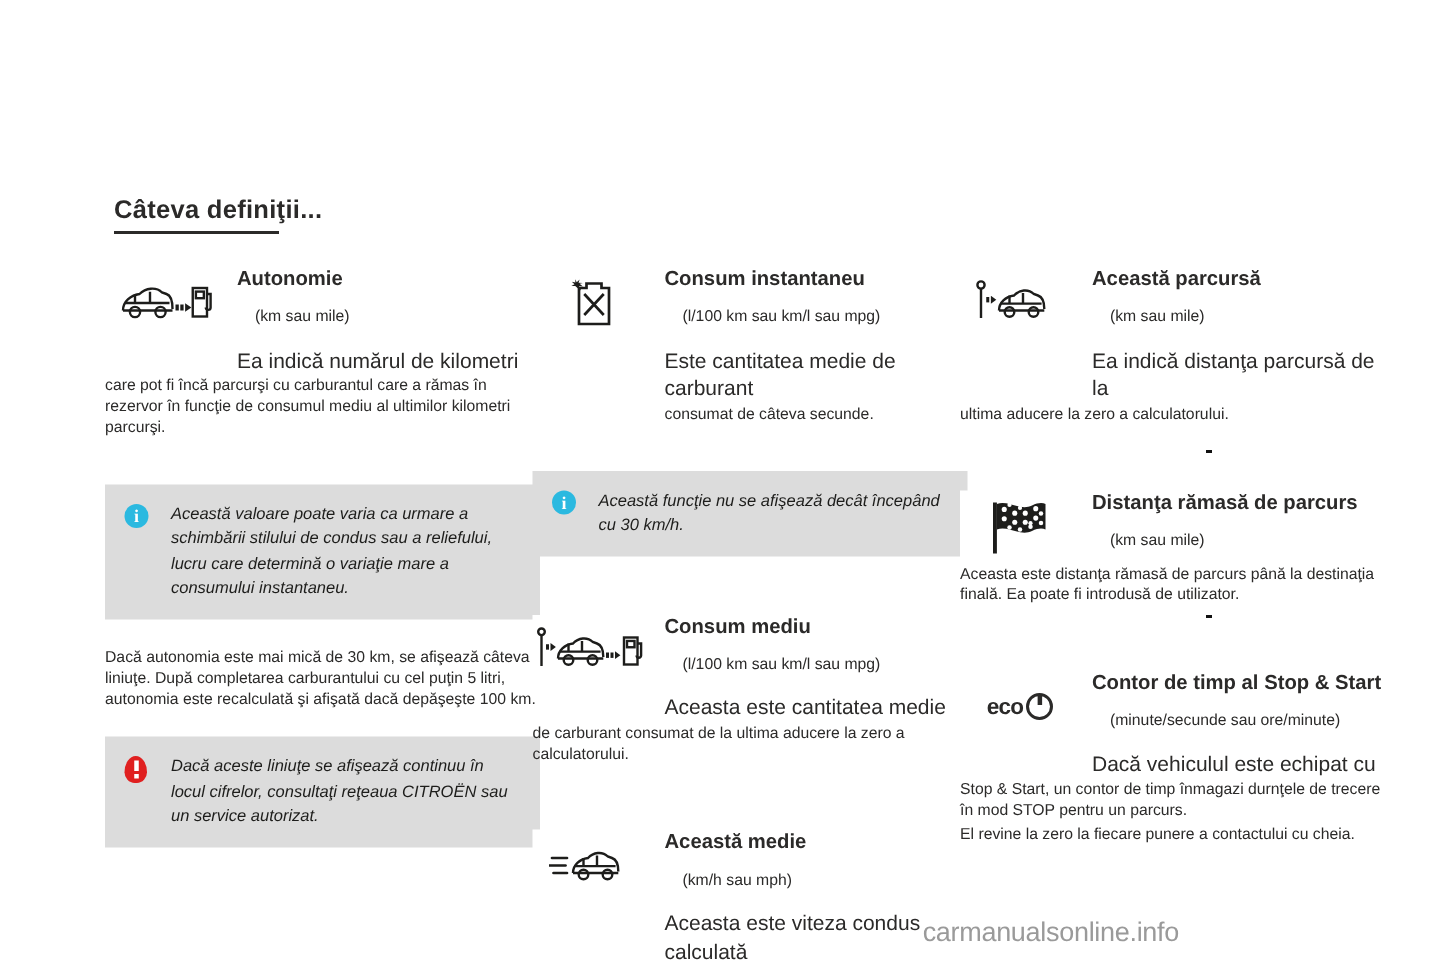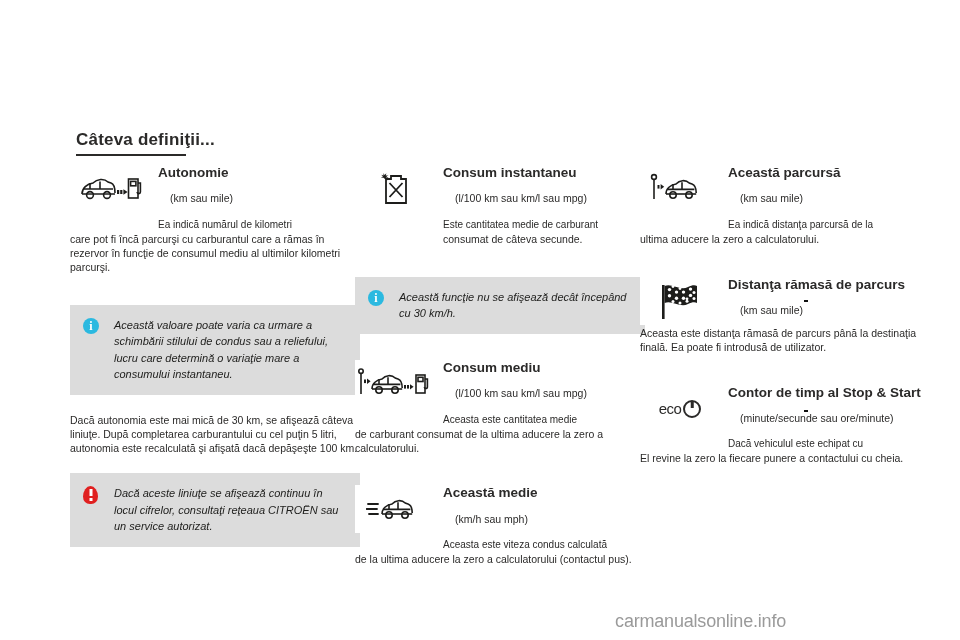--- a/index.html
+++ b/index.html
@@ -40,24 +40,24 @@
   .entry-icon{
     position:absolute;left:0;top:0;
     width:80px;height:48px;
     background:#ffffff;
     display:flex;align-items:center;justify-content:center;
   }
   .entry-icon svg{display:block;}
   .entry-head{margin-left:88px;min-height:48px;}
   .entry-title{
     font-size:13.5px;font-weight:bold;line-height:1.12;
-    color:#2b2a29;margin:0 0 2px 0;
+    color:#2b2a29;margin:13px 0 2px 0;
   }
   .entry-unit{font-size:10.5px;line-height:1.3;color:#2b2a29;margin:12px;}
-  .entry-first{font-size:10px;line-height:1.32;color:#2b2a29;margin:0;}
+  .entry-first{font-size:14px;line-height:1.32;color:#2b2a29;margin:0;}
   .entry-body{font-size:10.5px;line-height:1.32;color:#2b2a29;margin:2px 0 0 0;}
 
   
   .callout{
     position:relative;
     background:#dcdcdc;
     padding:12px 14px 12px 44px;
     box-sizing:border-box;
     font-size:11px;
     line-height:1.5;
@@ -95,22 +95,22 @@
     transform:translateX(-50%);
     width:3px;height:3px;background:#ffffff;
   }
 
   .blk-text{font-size:10.5px;line-height:1.35;margin:0;}
   .spacer-md{height:18px;}
   .spacer-lg{height:26px;}
 
   
   .eco-badge{
-    display:flex;align-items:flex-start;gap:2px;
-    font-size:15px;font-weight:normal;letter-spacing:-.5px;
+    display:flex;align-items:flex-end;gap:2px;
+    font-size:15px;font-weight:bold;letter-spacing:-.5px;
     color:#2b2a29;
   }
   .eco-ring{
     width:14px;height:14px;border-radius:50%;
     border:2.5px solid #2b2a29;
     position:relative;
   }
   .eco-ring:before{
     content:"";position:absolute;left:50%;top:-1px;
     transform:translateX(-50%);
@@ -361,20 +361,21 @@
         <div class="eco-badge">
           <span>eco</span>
           <span class="eco-ring"></span>
         </div>
       </div>
       <div class="entry-head">
         <div class="entry-title">Contor de timp al Stop &amp; Start</div>
         <div class="entry-unit">(minute/secunde sau ore/minute)</div>
         <div class="entry-first">Dacă vehiculul este echipat cu</div>
       </div>
+      <div class="entry-body">Stop &amp; Start, un contor de timp înmagazi durnţele de trecere în mod STOP pentru un parcurs.</div>
       <div class="entry-body">El revine la zero la fiecare punere a contactului cu cheia.</div>
     </div>
   </div>
 
   <div class="edge-tick" style="top:300px;"></div>
   <div class="edge-tick" style="top:410px;"></div>
 
   <div class="watermark">carmanualsonline.info</div>
 </div>
 

